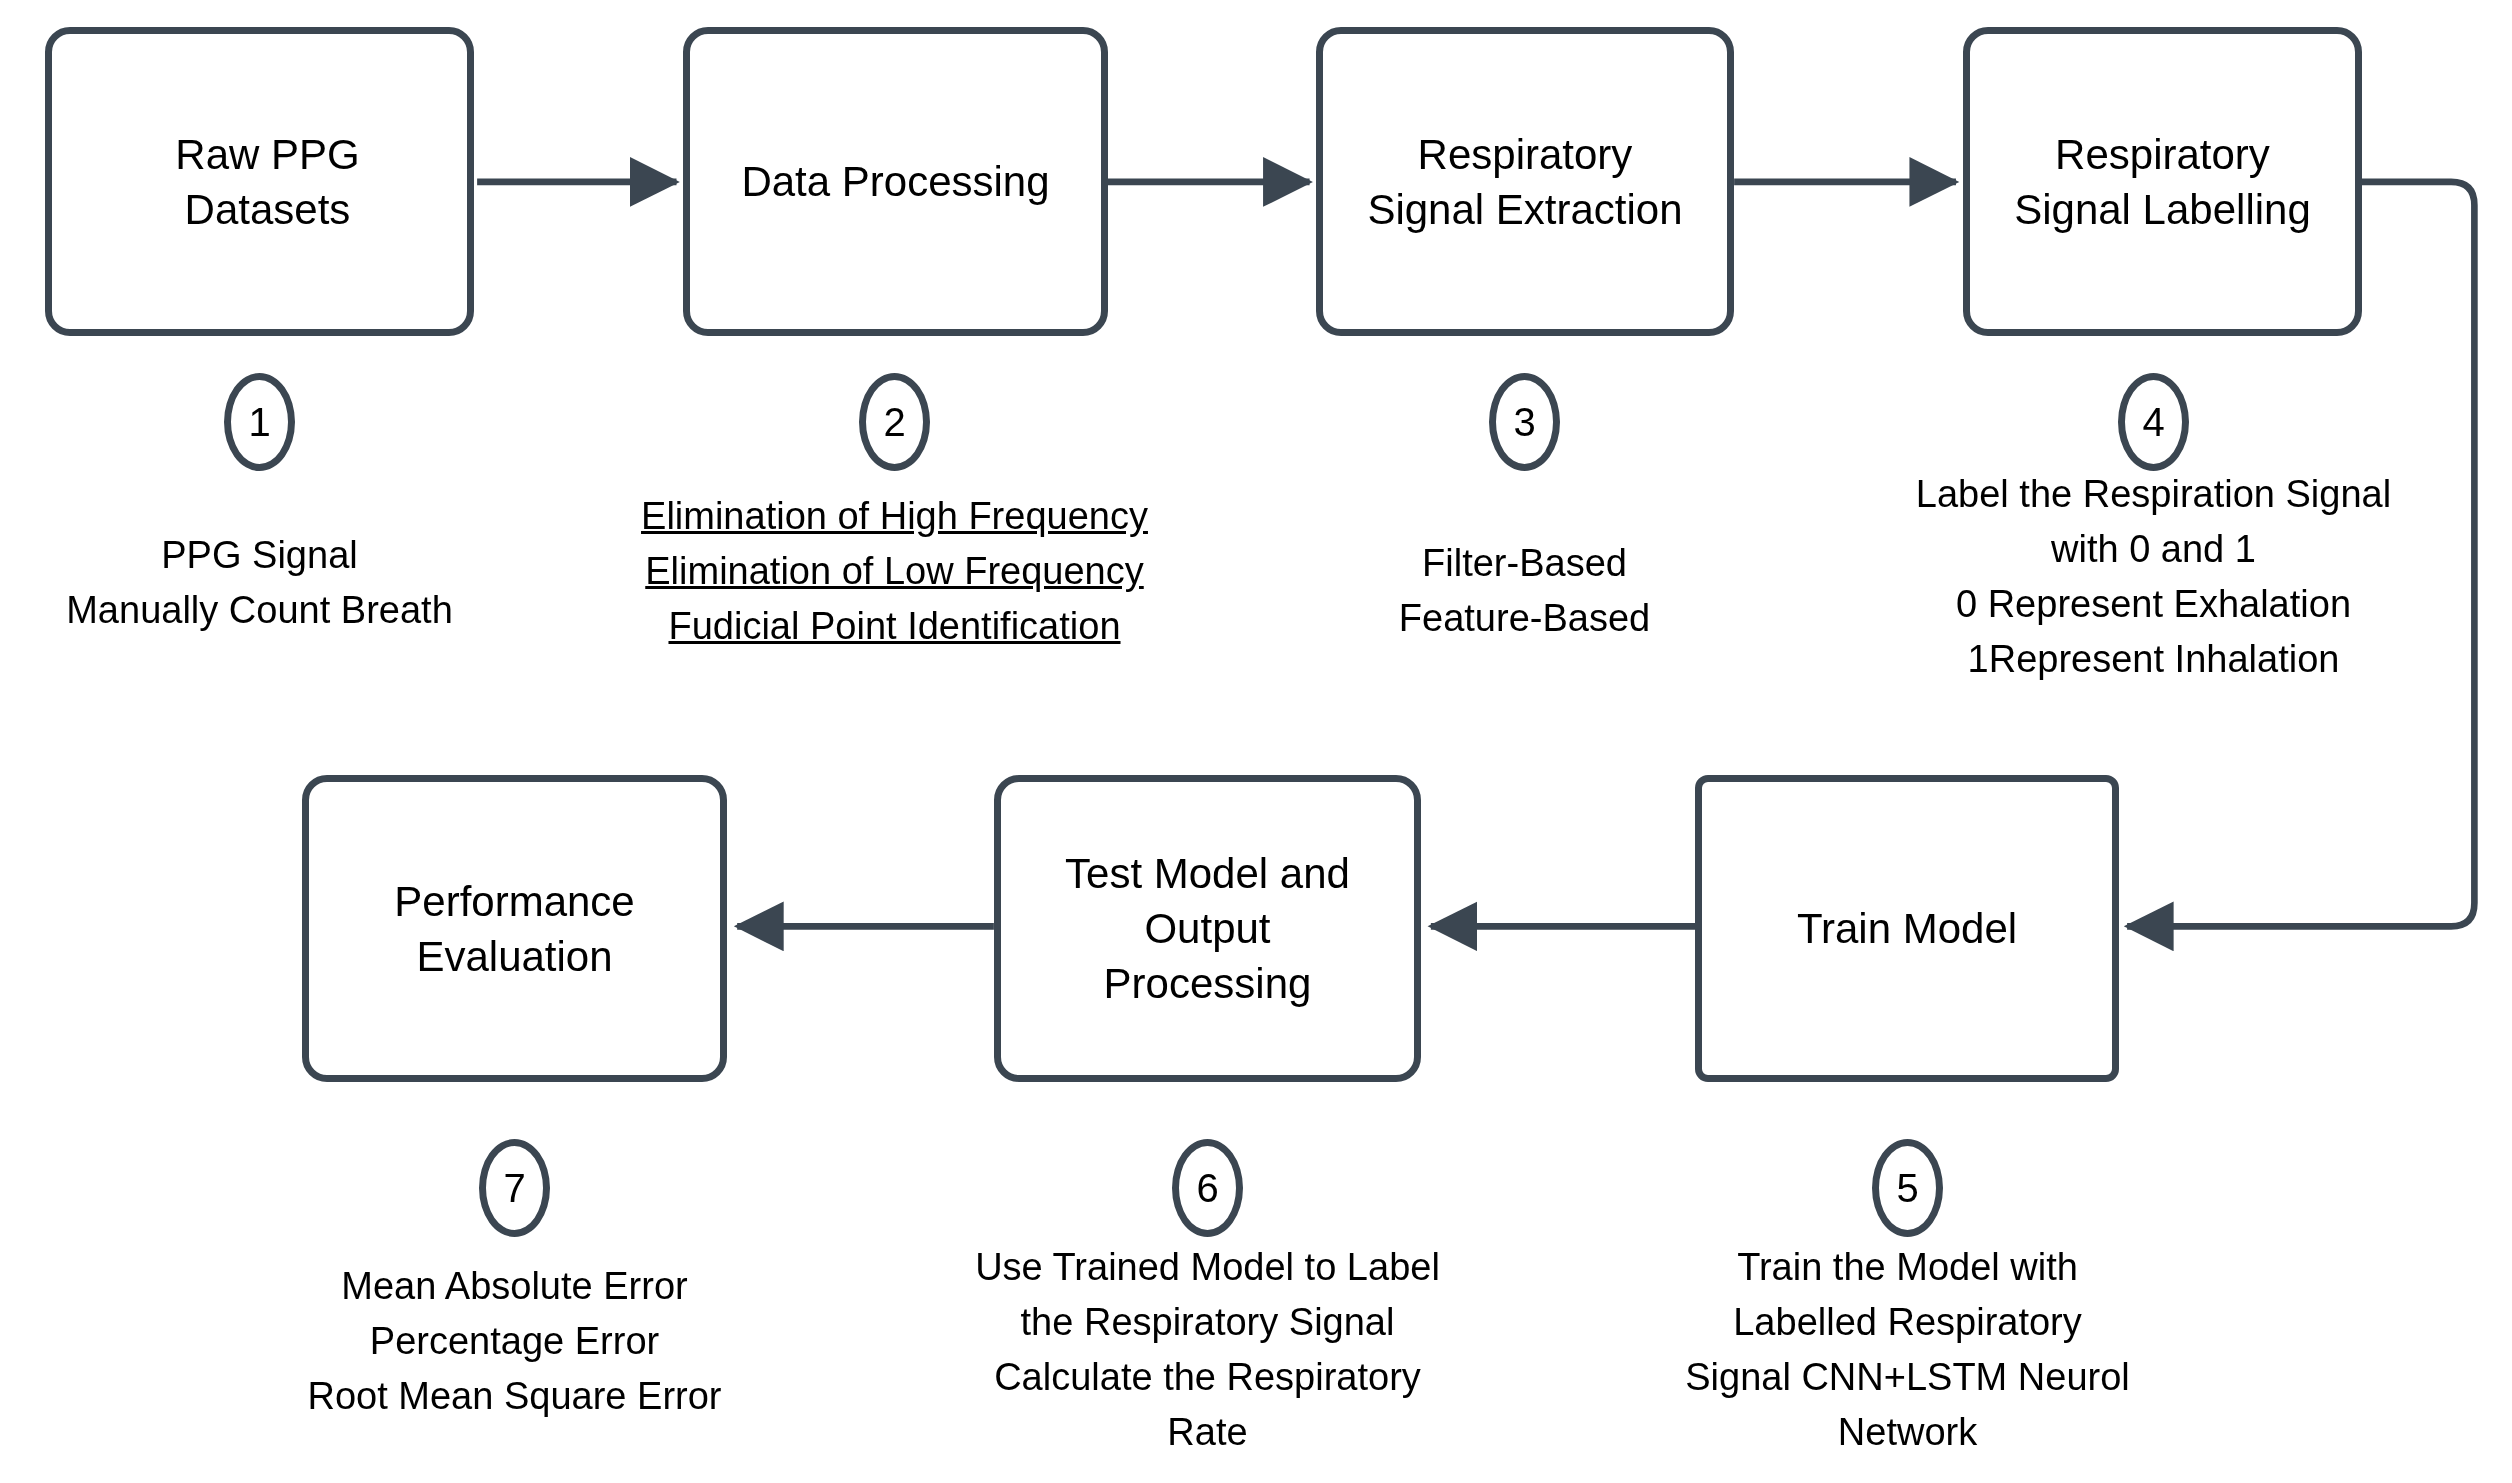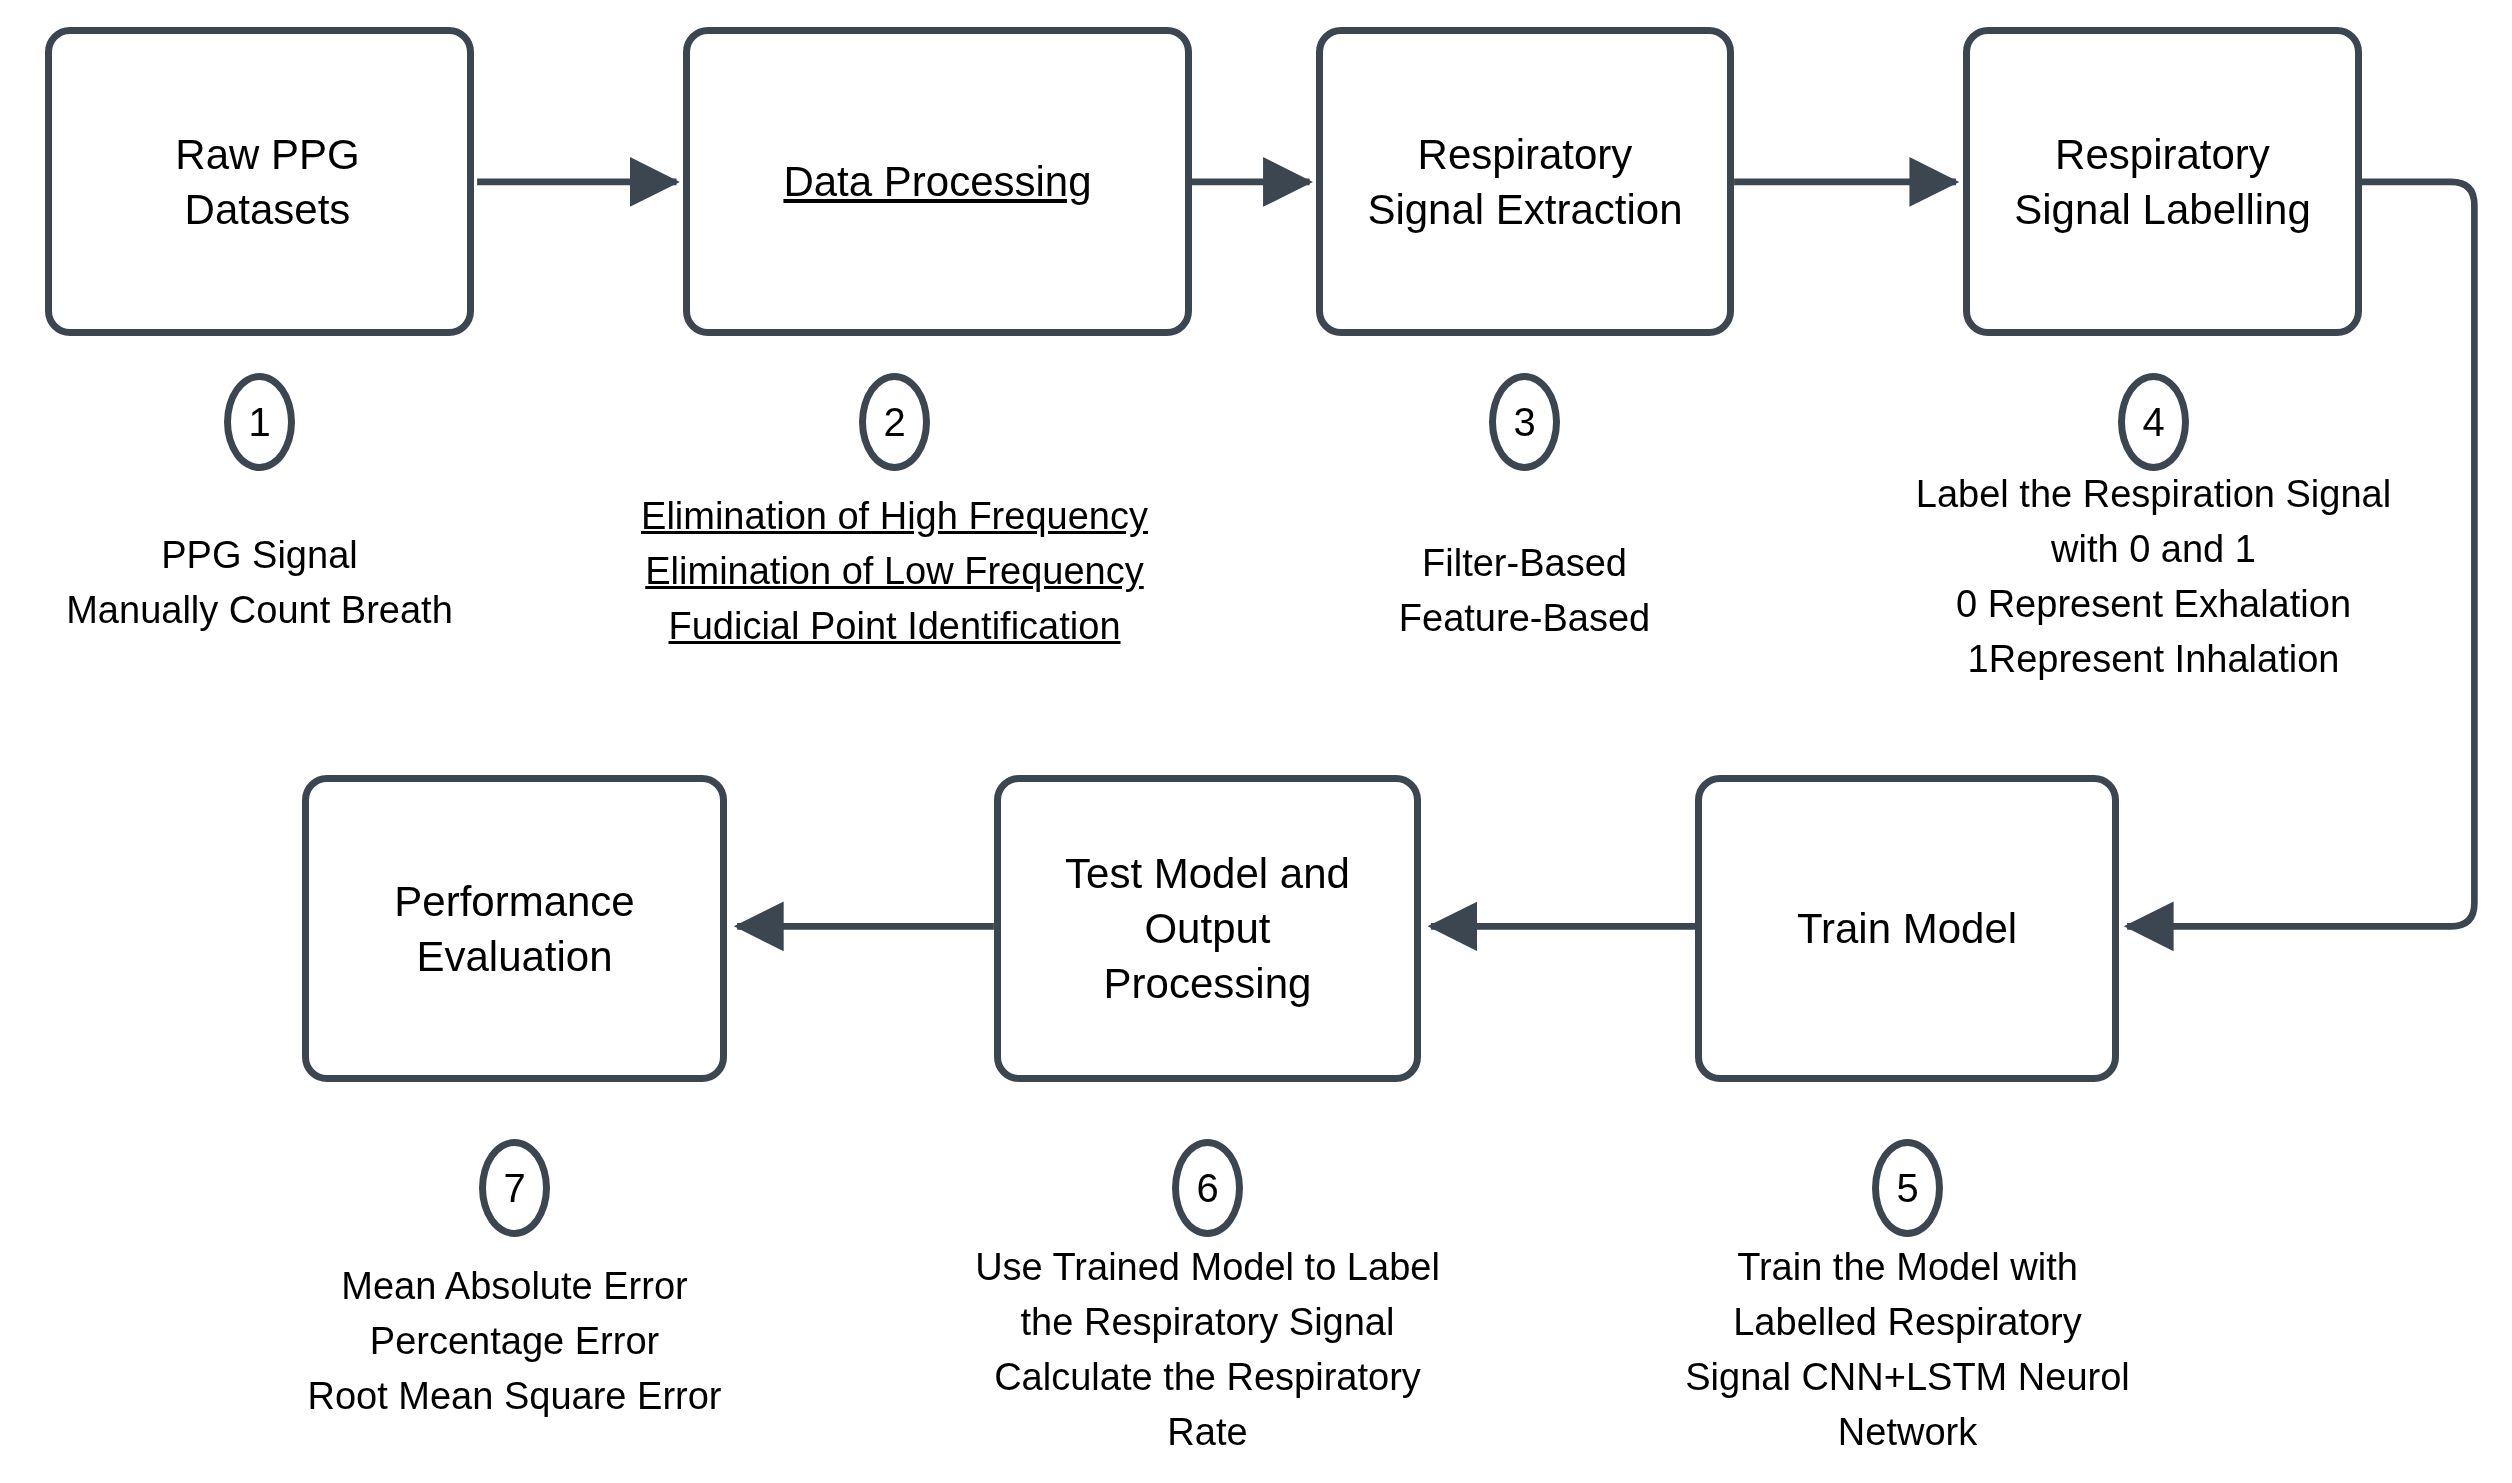--- a/index.html
+++ b/index.html
@@ -82,32 +82,32 @@
     <line x1="574" y1="219" x2="814" y2="219" marker-end="url(#ah)"></line>
     <line x1="1333" y1="219" x2="1576" y2="219" marker-end="url(#ah)"></line>
     <line x1="2087" y1="219" x2="2354" y2="219" marker-end="url(#ah)"></line>
     <path class="connector" d="M 2842 219 H 2950 Q 2978 219 2978 247 V 1087 Q 2978 1115 2950 1115 H 2560" marker-end="url(#ah)"></path>
     <line x1="2040" y1="1115" x2="1722" y2="1115" marker-end="url(#ah)"></line>
     <line x1="1196" y1="1115" x2="887" y2="1115" marker-end="url(#ah)"></line>
   </svg>
 
   <div class="node" style="left:45px; top:27.4px; width:429px; height:309px;padding-left:16px;">Raw PPG
 Datasets</div>
-  <div class="node" style="left:683px; top:27.4px; width:509px; height:309px;text-decoration:underline;">Data Processing</div>
+  <div class="node" style="left:683px; top:27.4px; width:425px; height:309px;">Data Processing</div>
   <div class="node" style="left:1316px; top:27.4px; width:418px; height:309px;">Respiratory
 Signal Extraction</div>
   <div class="node" style="left:1963px; top:27.4px; width:399px; height:309px;">Respiratory
 Signal Labelling</div>
 
   <div class="node" style="left:302px; top:775px; width:425px; height:307px;">Performance
 Evaluation</div>
   <div class="node" style="left:994px; top:775px; width:427px; height:307px;">Test Model and
 Output
 Processing</div>
-  <div class="node" style="left:1695px; top:775px; width:424px; height:307px;">Train Model</div>
+  <div class="node" style="left:1695px; top:775px; width:424px; height:307px;border-radius:13px;">Train Model</div>
 
   <div class="step-circle" style="left:224px; top:373px;">1</div>
   <div class="step-desc" style="left:-81px; top:528px;">PPG Signal
 Manually Count Breath</div>
 
   <div class="step-circle" style="left:859px; top:373px;">2</div>
   <div class="step-desc" style="left:554px; top:489px;text-decoration:underline;">Elimination of High Frequency
 Elimination of Low Frequency
 Fudicial Point Identification</div>
 

